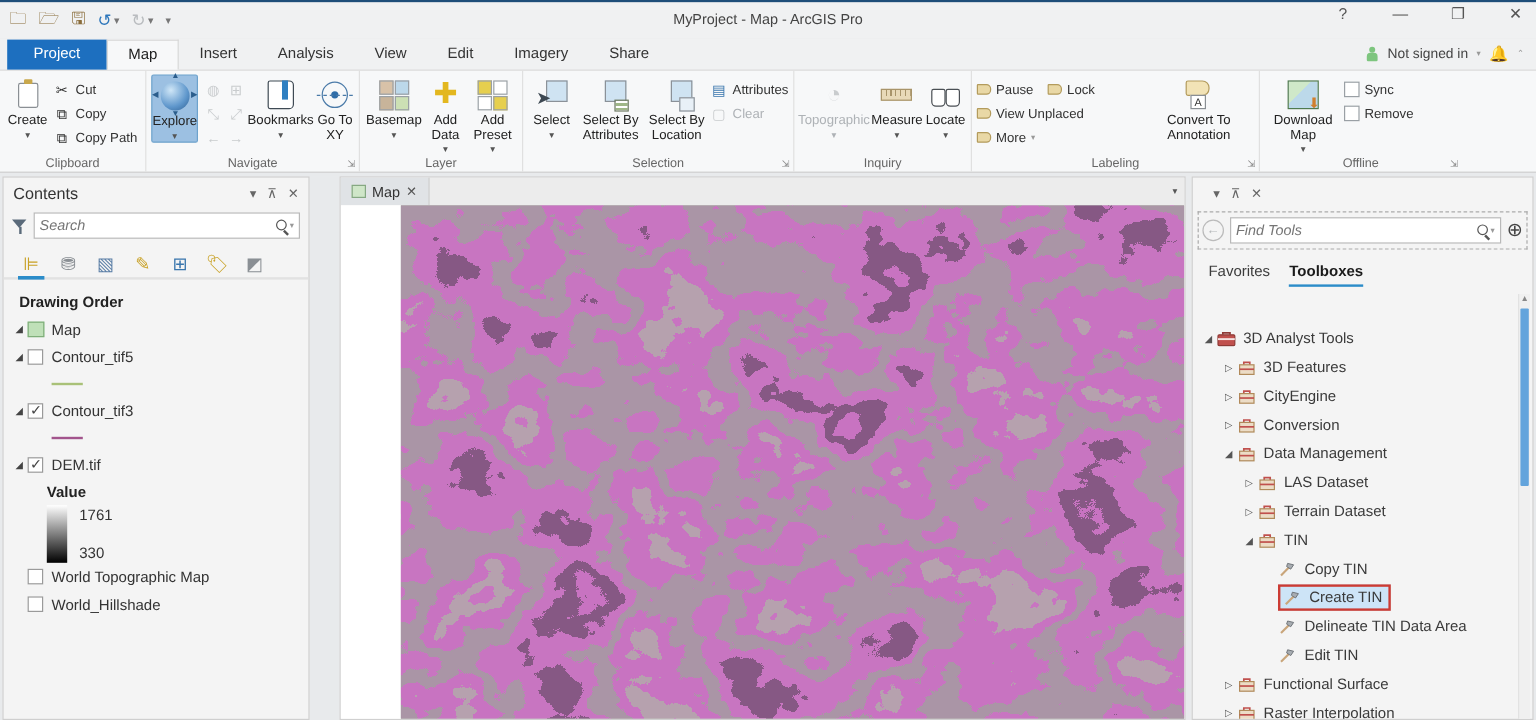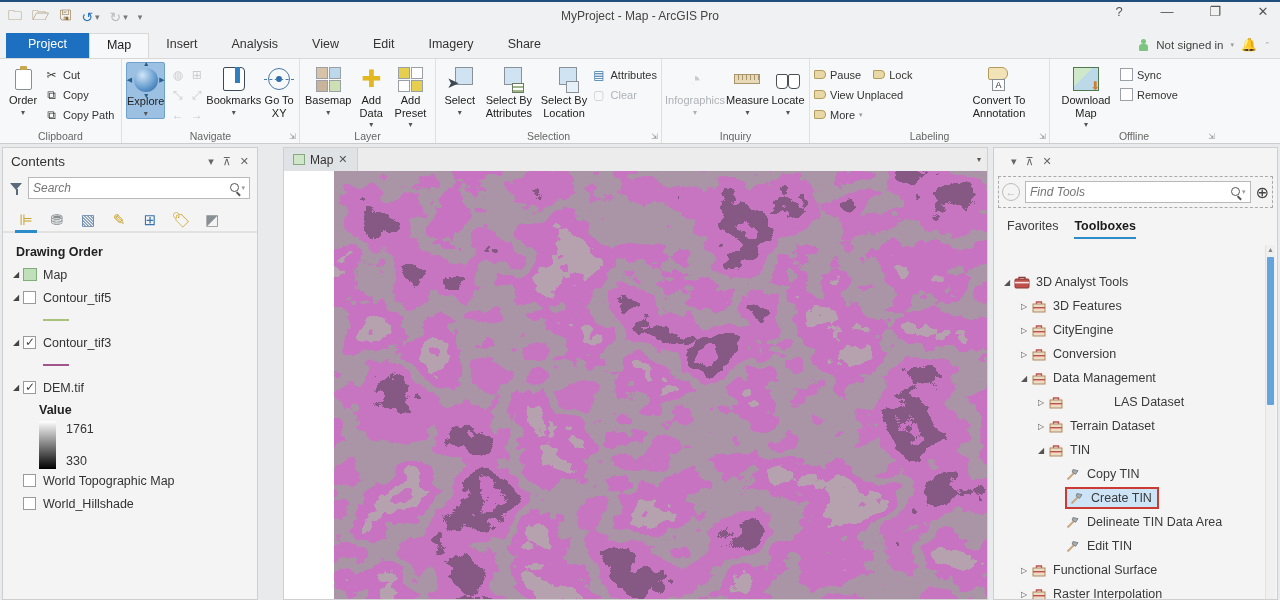--- a/index.html
+++ b/index.html
@@ -181,21 +181,21 @@
     </div>
   </div>
 
   <div class="ribbon">
 
     <div class="rgroup" style="width:122px">
       <div class="bigbtn" style="width:38px">
         <span class="bicon">
             <span class="clipboard-ic"></span>
           </span>
-        <span>Order</span>
+        <span>Create</span>
           <span class="caret">▾</span>
       </div>
       <div class="smallcol">
         <div class="smallbtn">
             <span class="sicon">✂</span>
             <span>Cut</span>
           </div>
         <div class="smallbtn">
             <span class="sicon">⧉</span>
             <span>Copy</span>
@@ -324,21 +324,21 @@
             <span>Clear</span>
           </div>
       </div>
       <div class="launcher">⇲</div>
       <div class="glabel">Selection</div>
     </div>
 
     <div class="rgroup" style="width:148px">
       <div class="bigbtn disabled" style="width:58px">
         <span class="bicon" style="font-size:20px;color:#c9ccce">◔</span>
-        <span>Infographics</span>
+        <span>Topographic</span>
           <span class="caret disabled">▾</span>
       </div>
       <div class="bigbtn" style="width:48px">
         <span class="bicon">
             <span class="ruler-ic"></span>
           </span>
         <span>Measure</span>
           <span class="caret">▾</span>
       </div>
       <div class="bigbtn" style="width:38px">
@@ -597,21 +597,21 @@
                 <path d="M5.5 5V3h5v2" fill="none" stroke="#c0504d" stroke-width="1.4"></path>
                 <rect x="2" y="5" width="12" height="8" fill="#ecdcc6" stroke="#b08a5a"></rect>
                 <rect x="2" y="8" width="12" height="1.4" fill="#c0504d"></rect>
               </svg>
             </span>
             <span>Data Management</span>
           </span>
         </div>
         <div class="gprow" style="padding-left: 40px;">
           <span class="tarrow">▷</span>
-          <span style="display: flex; align-items: center; gap: 44px;">
+          <span style="display: flex; align-items: center;">
             <span class="gp-ic">
               <svg viewBox="0 0 16 14">
                 <path d="M5.5 5V3h5v2" fill="none" stroke="#c0504d" stroke-width="1.4"></path>
                 <rect x="2" y="5" width="12" height="8" fill="#ecdcc6" stroke="#b08a5a"></rect>
                 <rect x="2" y="8" width="12" height="1.4" fill="#c0504d"></rect>
               </svg>
             </span>
             <span>LAS Dataset</span>
           </span>
         </div>

